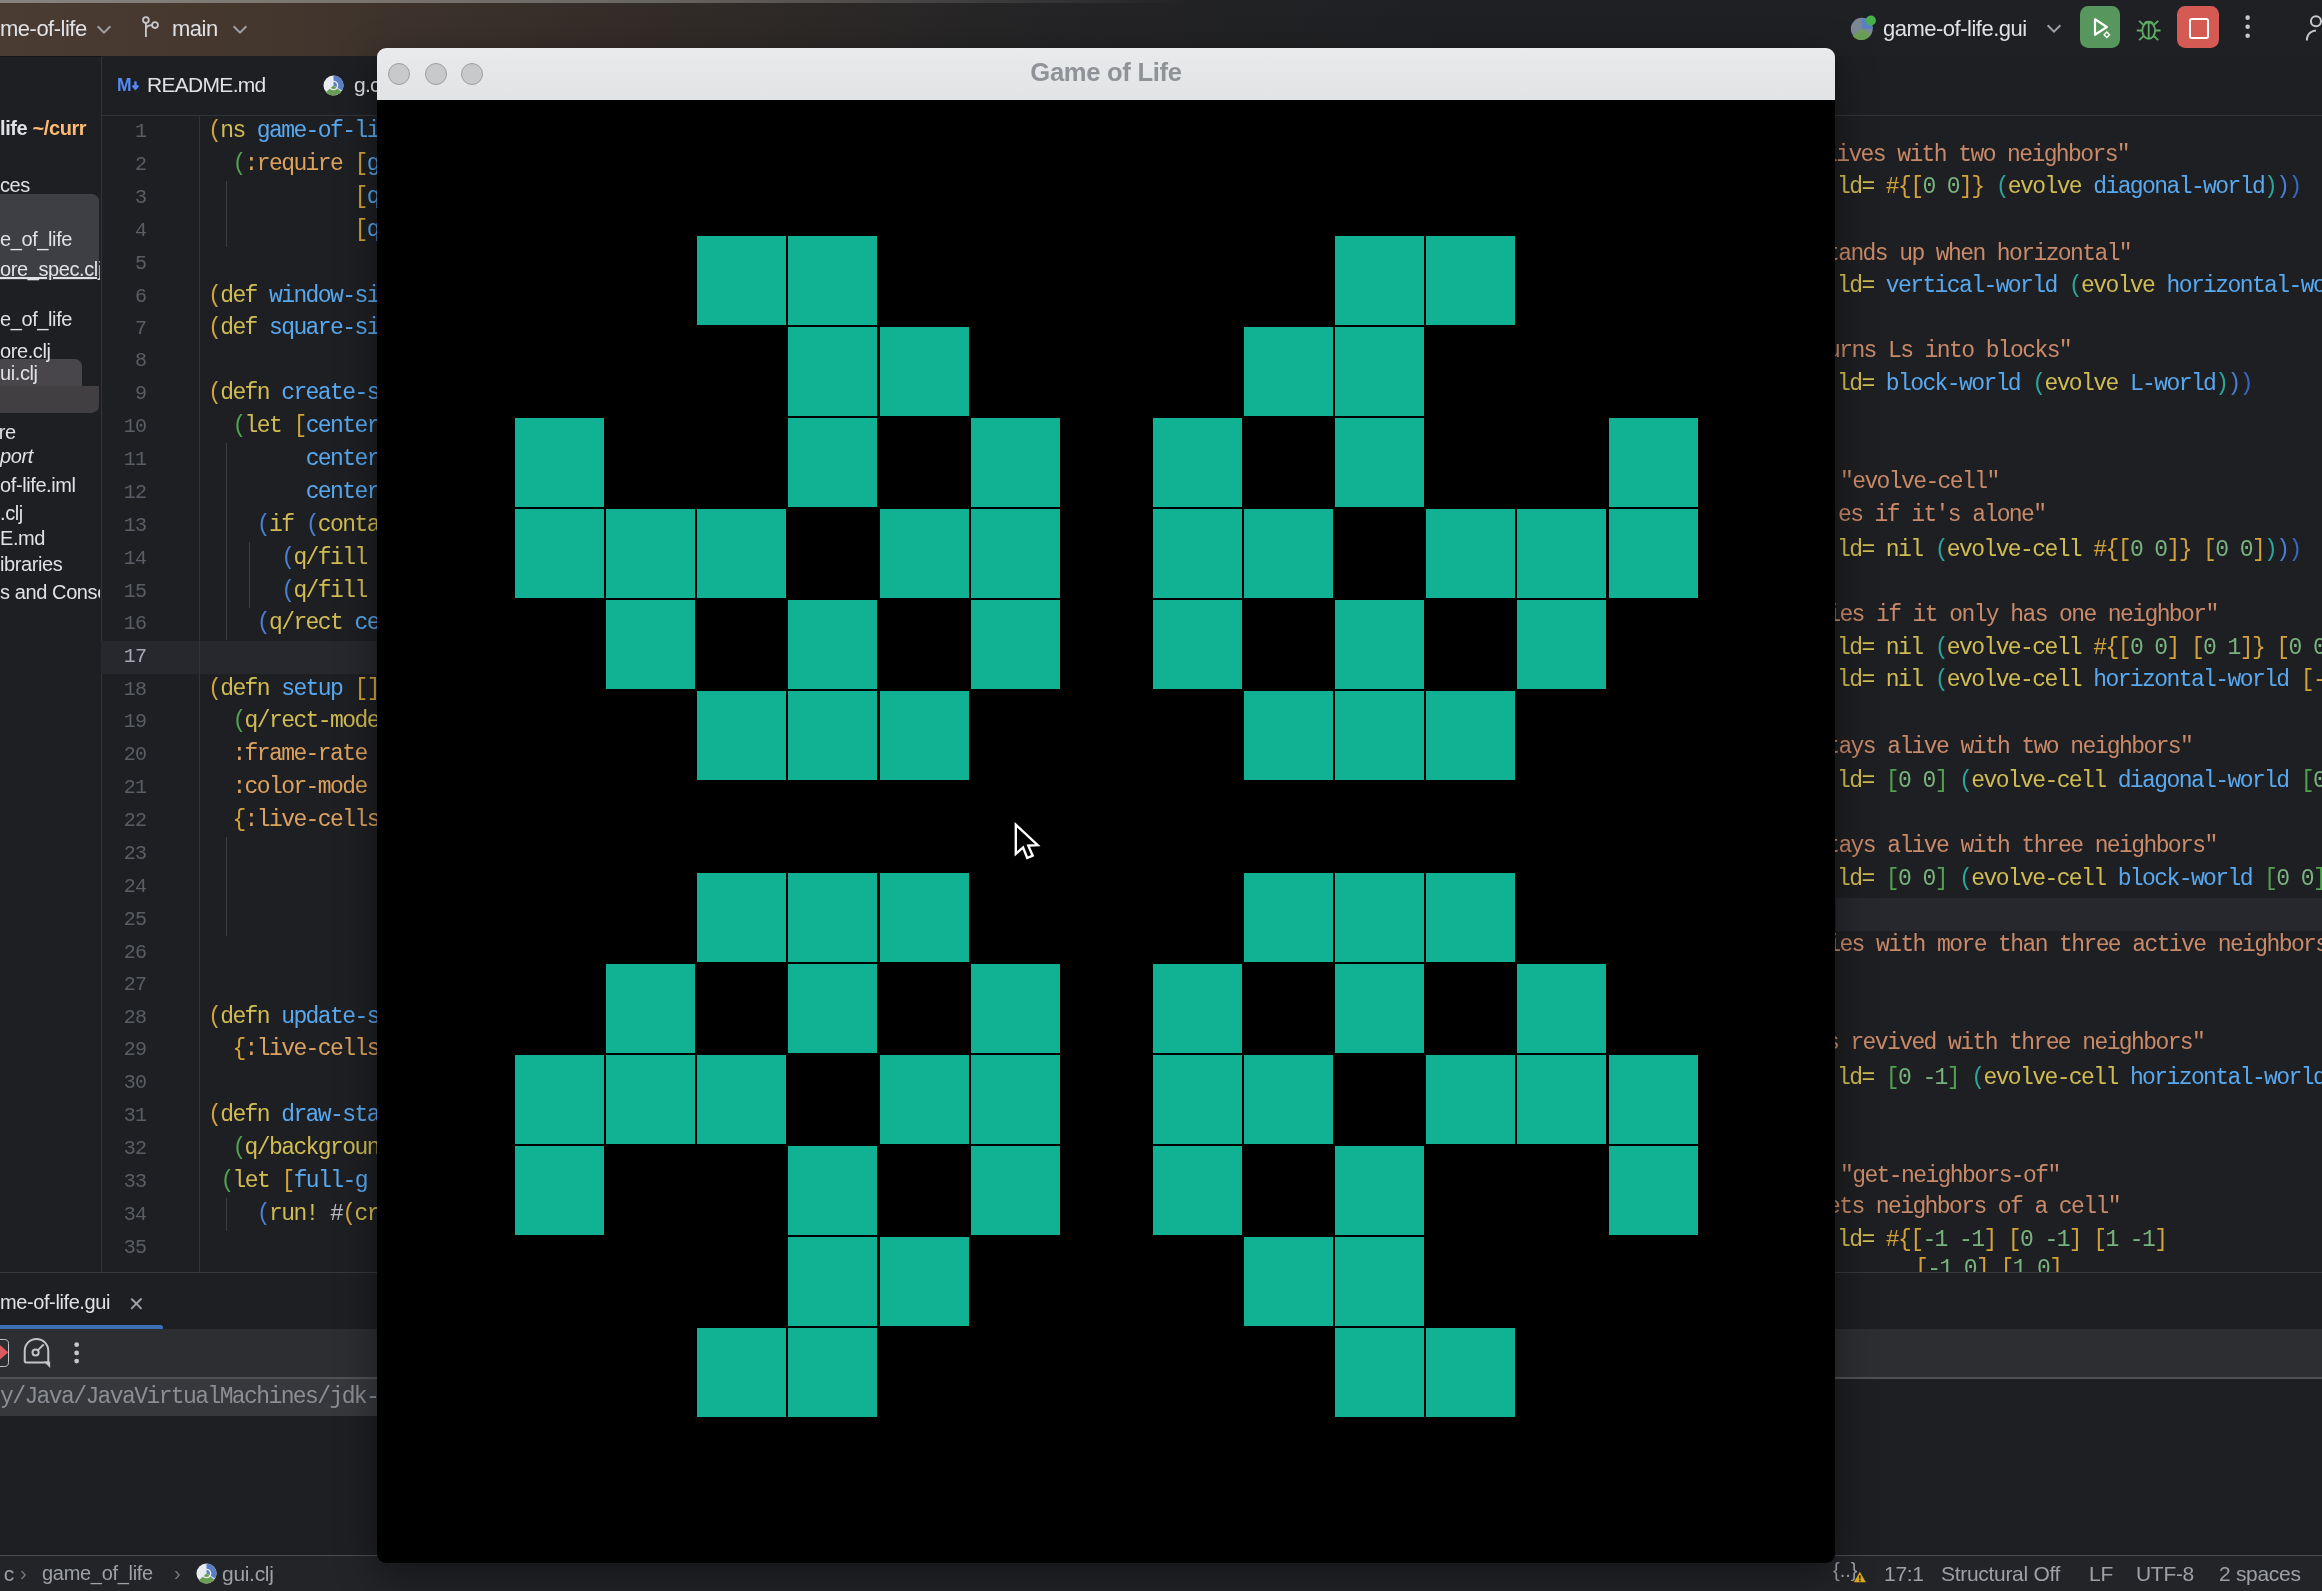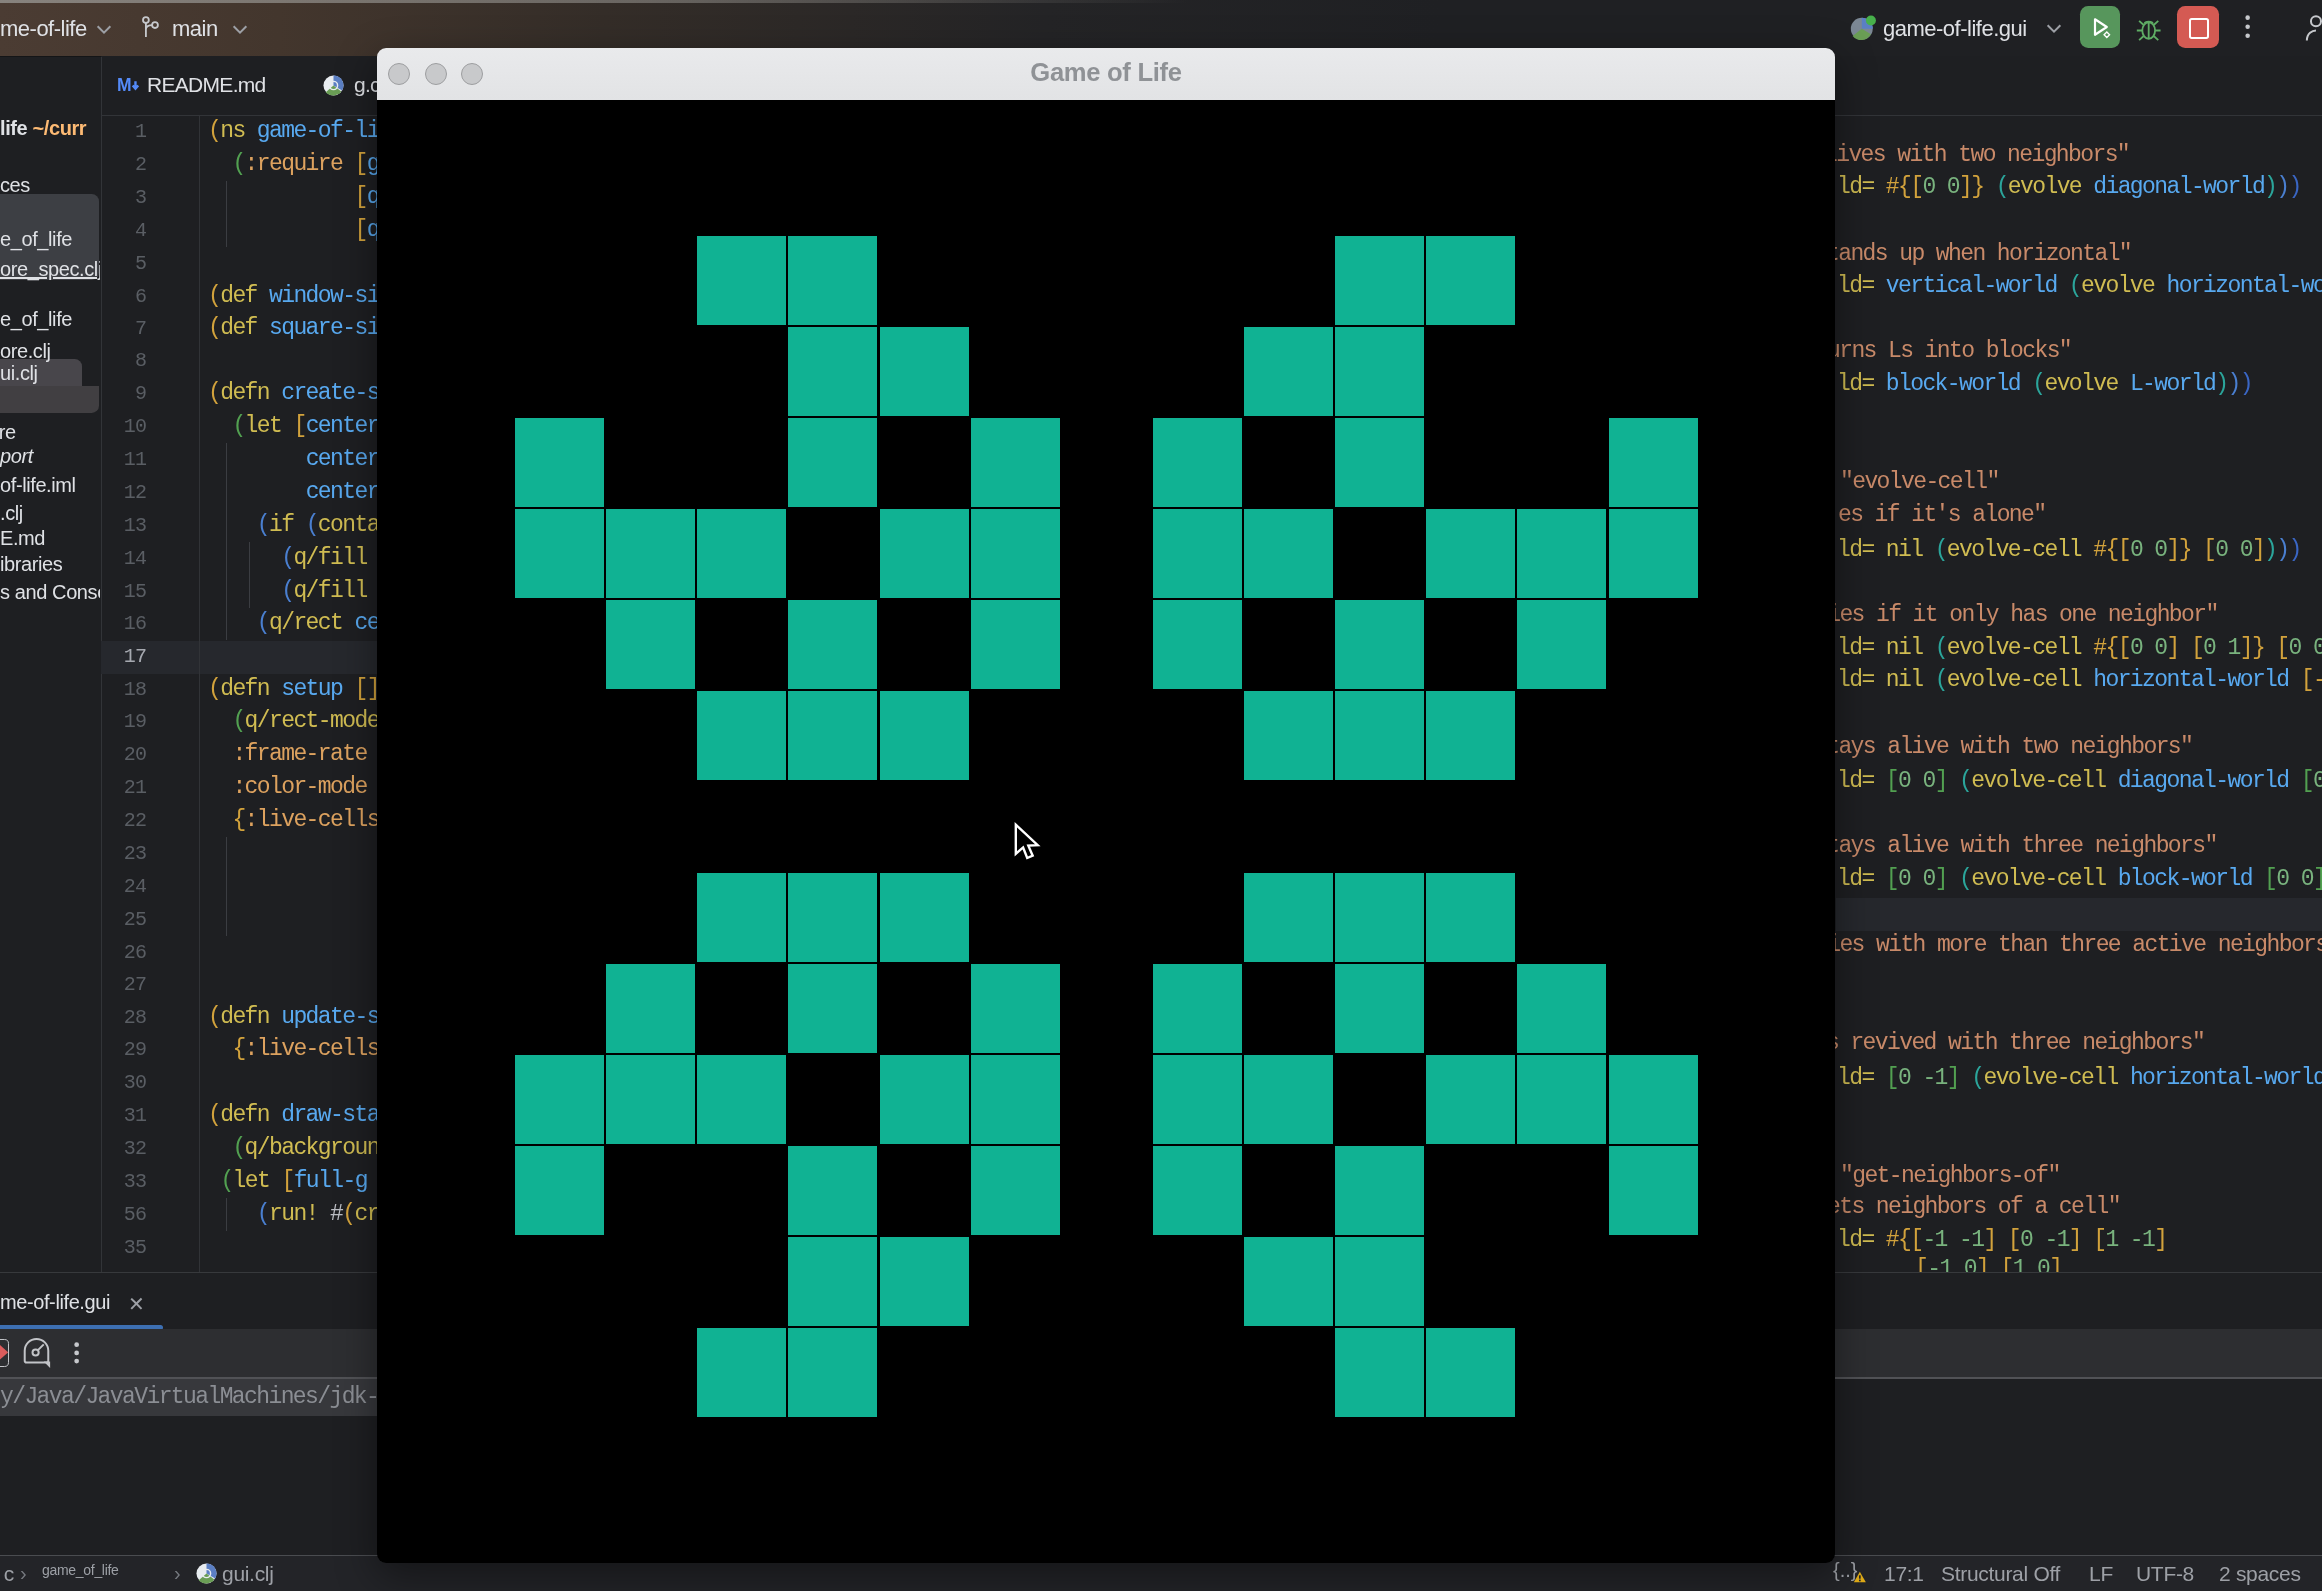--- a/index.html
+++ b/index.html
@@ -140,21 +140,21 @@
 <div class="ln" style="top:870px">24</div>
 <div class="ln" style="top:903px">25</div>
 <div class="ln" style="top:936px">26</div>
 <div class="ln" style="top:968px">27</div>
 <div class="ln" style="top:1001px">28</div>
 <div class="ln" style="top:1033px">29</div>
 <div class="ln" style="top:1066px">30</div>
 <div class="ln" style="top:1099px">31</div>
 <div class="ln" style="top:1132px">32</div>
 <div class="ln" style="top:1165px">33</div>
-<div class="ln" style="top:1198px">56</div>
+<div class="ln" style="top:1198px">34</div>
 <div class="ln" style="top:1231px">35</div>
 <div class="ml " style="left:208px;top:115px"><i class="p1">(</i><i class="kwy">ns</i><i class="wh"> </i><i class="sym">game-of-li</i></div>
 <div class="ml " style="left:208px;top:148px"><i class="wh">  </i><i class="p2">(</i><i class="kw">:require</i><i class="wh"> </i><i class="p1">[</i><i class="sym">g</i></div>
 <div class="ml " style="left:208px;top:181px"><i class="wh">            </i><i class="p1">[</i><i class="sym">q</i></div>
 <div class="ml " style="left:208px;top:214px"><i class="wh">            </i><i class="p1">[</i><i class="sym">q</i></div>
 <div class="ml " style="left:208px;top:280px"><i class="p1">(</i><i class="kwy">def</i><i class="wh"> </i><i class="sym">window-si</i></div>
 <div class="ml " style="left:208px;top:312px"><i class="p1">(</i><i class="kwy">def</i><i class="wh"> </i><i class="sym">square-si</i></div>
 <div class="ml " style="left:208px;top:377px"><i class="p1">(</i><i class="kwy">defn</i><i class="wh"> </i><i class="sym">create-s</i></div>
 <div class="ml " style="left:208px;top:410px"><i class="wh">  </i><i class="p2">(</i><i class="kwy">let</i><i class="wh"> </i><i class="p1">[</i><i class="sym">center</i></div>
 <div class="ml " style="left:208px;top:443px"><i class="wh">        </i><i class="sym">center</i></div>
@@ -224,21 +224,21 @@
       <g fill="#c6c8cc">
         <circle cx="4" cy="4" r="2.6"></circle>
         <circle cx="4" cy="13" r="2.6"></circle>
         <circle cx="4" cy="22" r="2.6"></circle>
       </g>
     </svg>
 
 <div class="abs" style="left:0;top:1555px;width:2323px;height:37px;background:#232428;border-top:0.9px solid #4a4c50;"></div>
 <div class="abs" style="left:3.7px;top:1562px;font-size:21px;letter-spacing:-0.3px;color:#9da0a6;">c</div>
 <div class="abs" style="left:20px;top:1562px;font-size:20px;color:#75797f;">›</div>
-<div class="abs" style="left:42px;top:1562px;font-size:14px;letter-spacing:-0.3px;color:#9da0a6;">game_of_life</div>
+<div class="abs" style="left:42px;top:1562px;font-size:20px;letter-spacing:-0.3px;color:#9da0a6;">game_of_life</div>
 <div class="abs" style="left:174px;top:1562px;font-size:20px;color:#75797f;">›</div>
 <svg class="abs" style="left:196px;top:1563px" width="21" height="21" viewBox="0 0 23 23">
  <circle cx="11.5" cy="11.5" r="11" fill="#e8ecf0"></circle>
  <path d="M11.5 0.5 A11 11 0 0 1 21 17 L11.5 11.5 Z" fill="#5b7fc4"></path>
  <path d="M3 19 A11 11 0 0 0 20 18 L11.5 11.5 Z" fill="#6a9e55"></path>
  <circle cx="11.5" cy="11.5" r="4.5" fill="none" stroke="#e8ecf0" stroke-width="1.6"></circle>
 </svg>
 <div class="abs" style="left:222px;top:1562px;font-size:21px;letter-spacing:-0.3px;color:#9da0a6;">gui.clj</div>
 <div class="abs" style="left:1833px;top:1559px;font-size:20px;color:#9da0a6;">{..}</div>
 <svg class="abs" style="left:1853px;top:1571px" width="13.7" height="12" viewBox="0 0 16 14">

